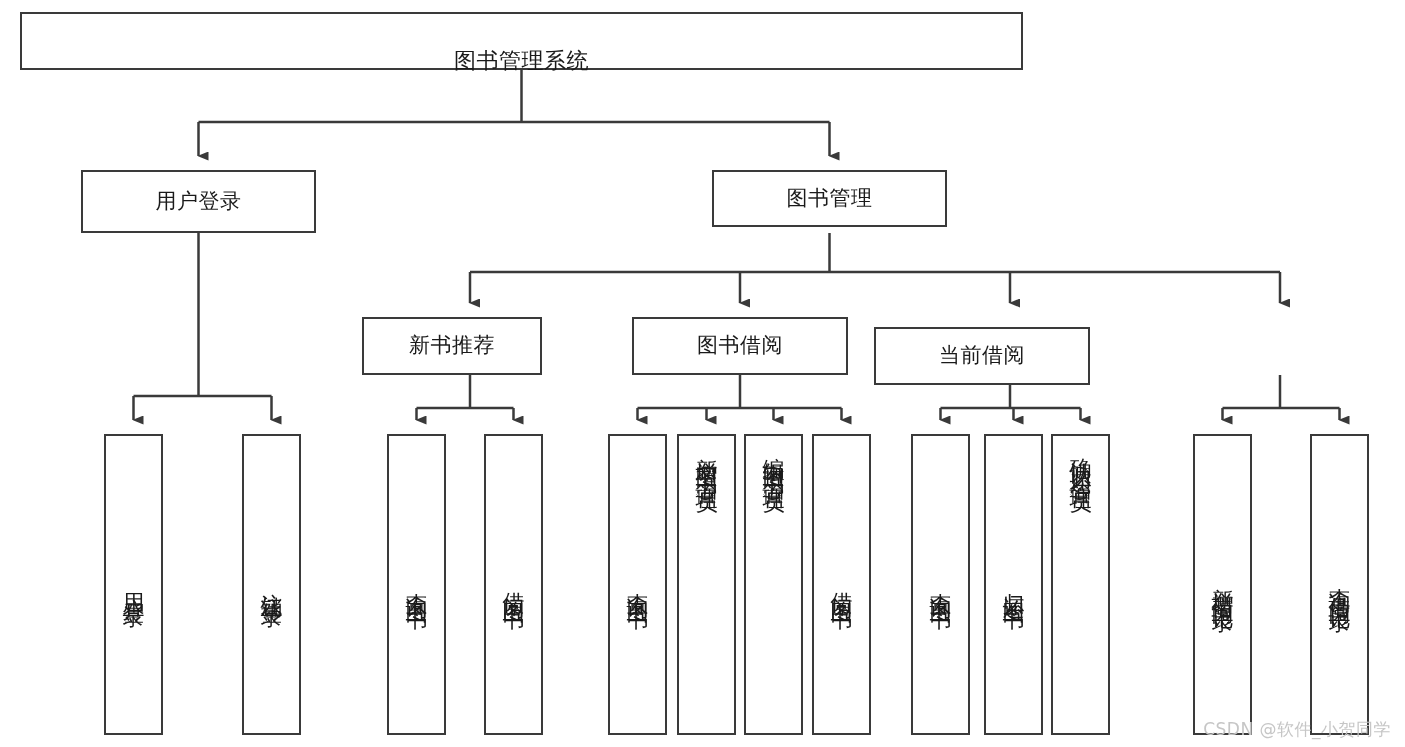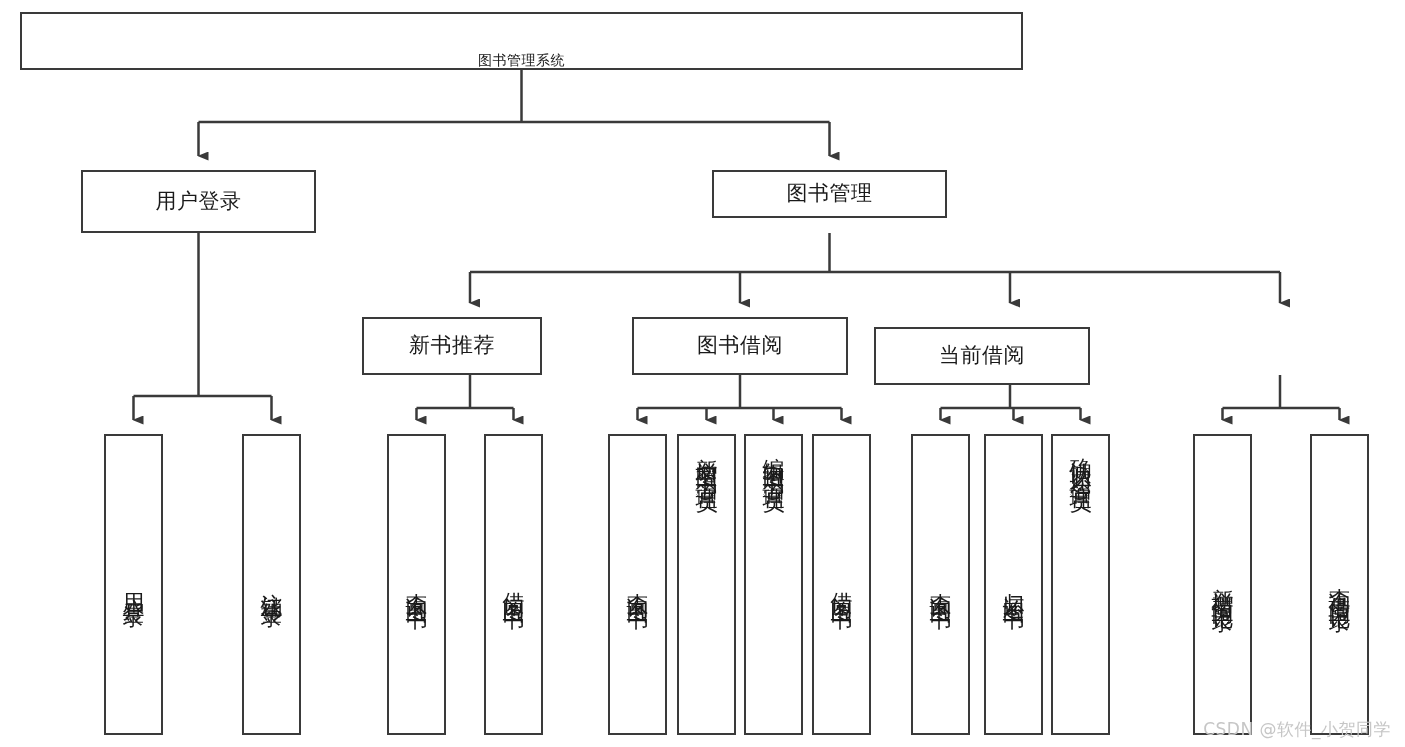--- a/index.html
+++ b/index.html
@@ -42,21 +42,21 @@
     text-align: center;
     line-height: 1.12;
     white-space: nowrap;
   }
   
   .node.horiz .node-label {
     font-size: 21px;
     letter-spacing: 0.5px;
   }
   .node.root .node-label {
-    font-size: 14px;
+    font-size: 22px;
     margin-top: 40px;
   }
   
   .node.vert {
     align-items: center;
     justify-content: center;
     padding: 4px 0;
   }
   .node.vert.top-aligned {
     align-items: flex-start;
@@ -152,21 +152,21 @@
   </svg>
 
   <div class="node horiz root" style="left:20px; top:12px; width:1003px; height:58px;">
     <span class="node-label">图书管理系统</span>
   </div>
 
   <div class="node horiz" style="left:81px; top:170px; width:235px; height:63px;">
     <span class="node-label">用户登录</span>
   </div>
 
-  <div class="node horiz" style="left:712px; top:170px; width:235px; height:48px;">
+  <div class="node horiz" style="left:712px; top:170px; width:235px; height:57px;">
     <span class="node-label">图书管理</span>
   </div>
 
   <div class="node horiz" style="left:362px; top:317px; width:180px; height:58px;">
     <span class="node-label">新书推荐</span>
   </div>
 
   <div class="node horiz" style="left:632px; top:317px; width:216px; height:58px;">
     <span class="node-label">图书借阅</span>
   </div>

